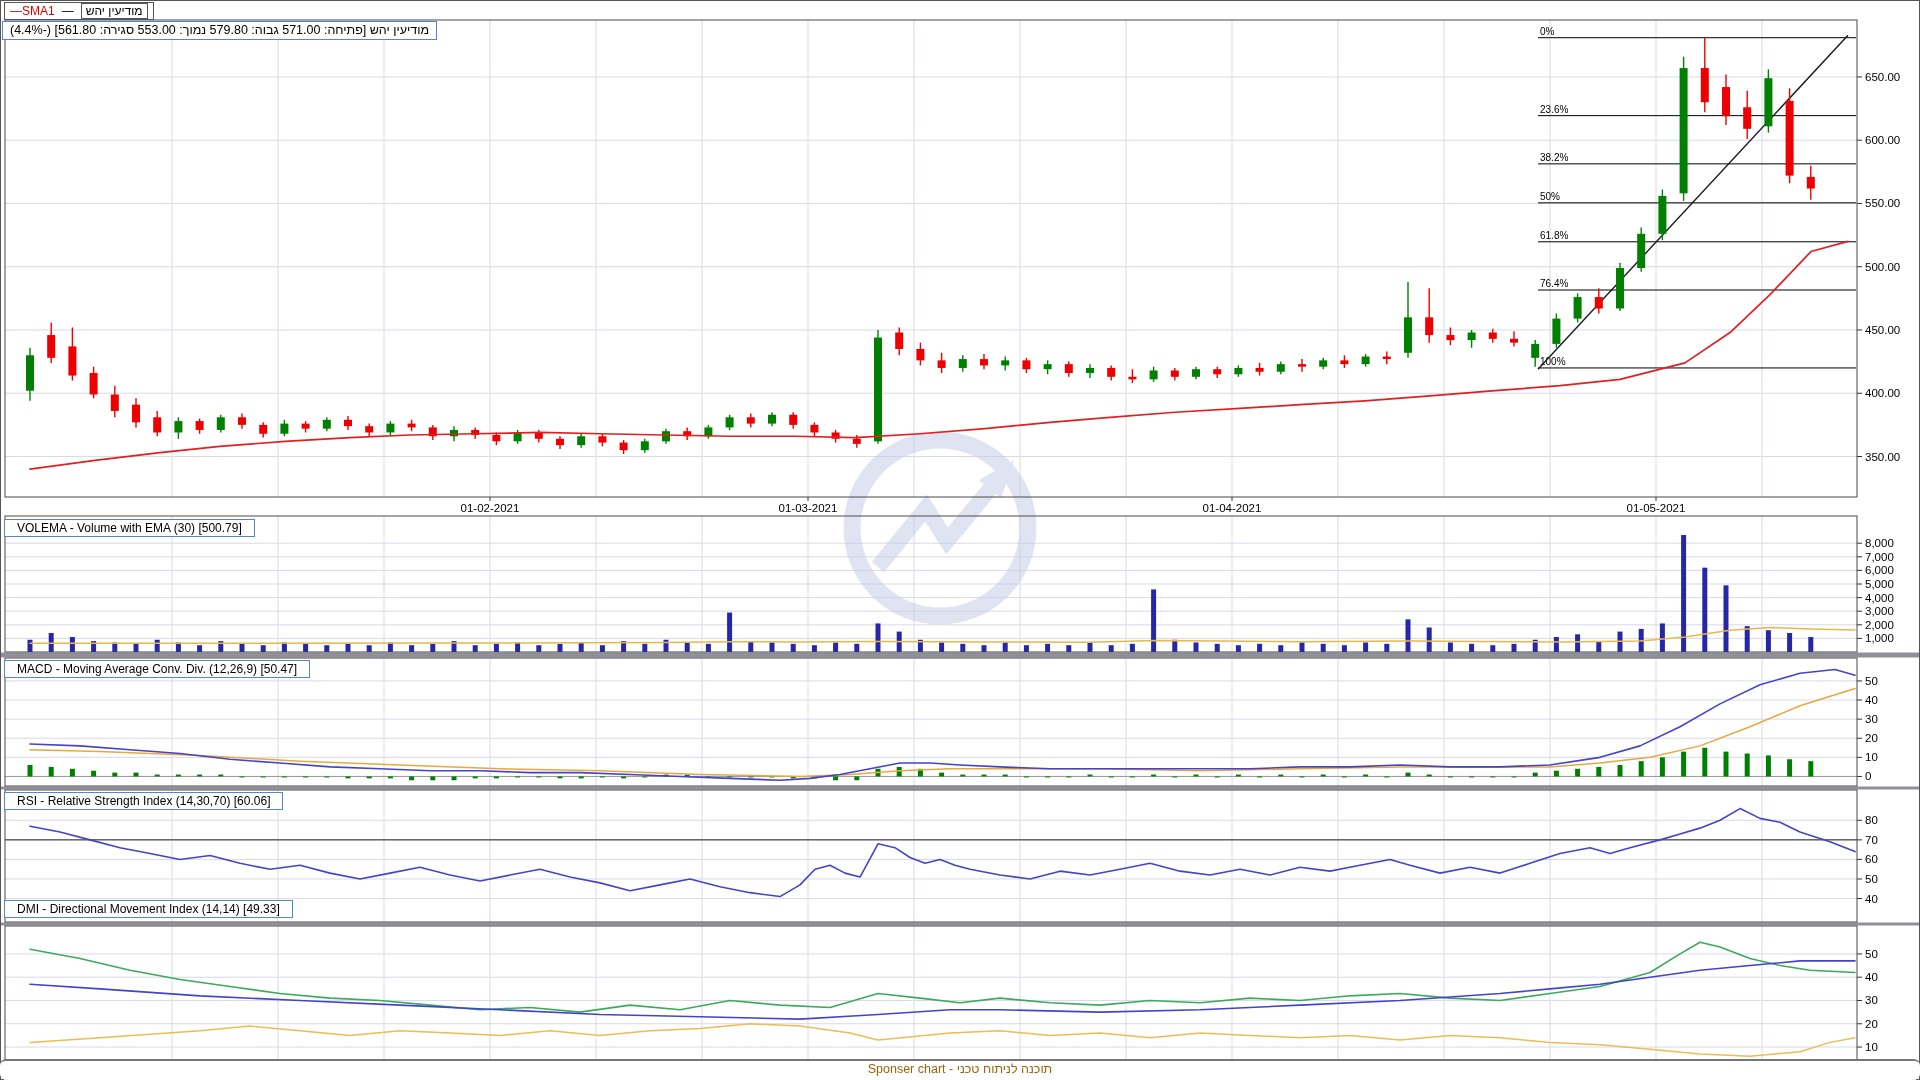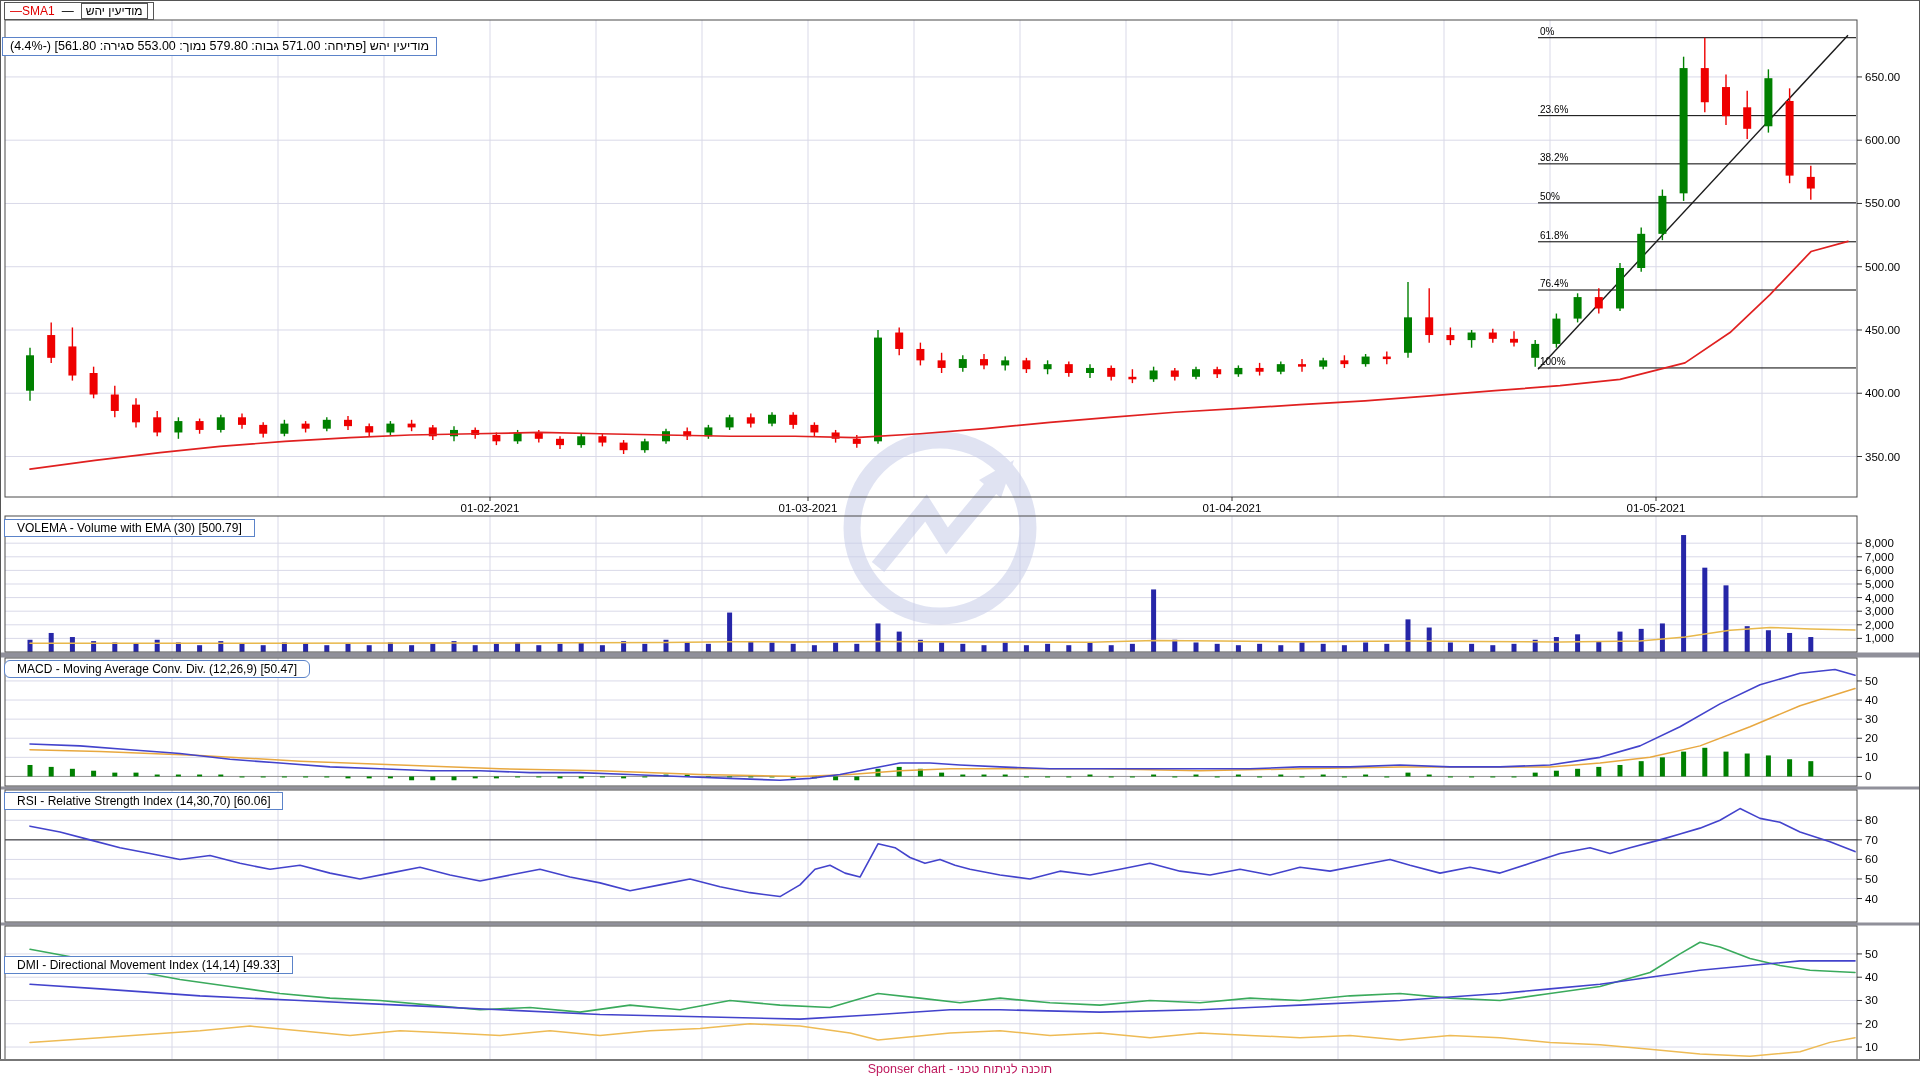--- a/index.html
+++ b/index.html
@@ -7,23 +7,23 @@
          font-family:"Liberation Sans", sans-serif;}
   #outer-border{position:absolute;inset:0;border:1px solid #555;pointer-events:none;}
   .titlebox{position:absolute;background:#fff;border:1px solid #5b83c9;color:#000;
             font-size:12px;line-height:14px;padding:1px 12px;white-space:nowrap;z-index:5;}
   #legend-box{position:absolute;left:4px;top:2px;display:flex;align-items:center;gap:7px;
               border:1px solid #555;background:#fff;padding:0 5px;font-size:12px;line-height:14px;z-index:6;}
   #legend-sma{color:#e00000;font-weight:normal;}
   #legend-dash{color:#000;}
   #legend-symbol{border:1px solid #555;padding:0 4px;color:#000;}
   #info-bar{position:absolute;left:2px;top:21px;z-index:6;border:1px solid #5b83c9;background:#fff;
-            padding:1px 7px;font-size:12.5px;line-height:15px;color:#000;white-space:nowrap;margin-top:16px;}
+            padding:1px 7px;font-size:12.5px;line-height:15px;color:#000;white-space:nowrap;}
   #footer-bar{position:absolute;left:0;right:0;bottom:0;height:19px;border-top:2px solid #777;
-              background:#fff;text-align:center;font-size:12.5px;line-height:17px;color:#be185d;z-index:5;}
+              background:#fff;text-align:center;font-size:12.5px;line-height:17px;color:#a16207;z-index:5;border-radius:6px;}
   svg text{font-family:"Liberation Sans", sans-serif;}
 </style>
 </head>
 <body>
 
 <div id="stage">
 
   <svg id="chart-svg" width="1920" height="1080" viewBox="0 0 1920 1080" style="position:absolute;left:0;top:0;">
       <rect x="0" y="0" width="1920" height="1080" fill="#fff"></rect>
       <g>
@@ -625,20 +625,20 @@
 
   <div id="legend-box">
     <span id="legend-sma">—SMA1</span>
     <span id="legend-dash">—</span>
     <span id="legend-symbol" dir="rtl">מודיעין יהש</span>
   </div>
 
   <div id="info-bar" dir="rtl">מודיעין יהש [פתיחה: 571.00 גבוה: 579.80 נמוך: 553.00 סגירה: 561.80] (-4.4%)</div>
 
   <div class="titlebox" style="left:4px;top:519px;">VOLEMA - Volume with EMA (30) [500.79]</div>
-  <div class="titlebox" style="left:4px;top:660px;border-radius:6px;">MACD - Moving Average Conv. Div. (12,26,9) [50.47]</div>
+  <div class="titlebox" style="left:4px;top:660px;">MACD - Moving Average Conv. Div. (12,26,9) [50.47]</div>
   <div class="titlebox" style="left:4px;top:792px;">RSI - Relative Strength Index (14,30,70) [60.06]</div>
-  <div class="titlebox" style="left:4px;top:956px;">DMI - Directional Movement Index (14,14) [49.33]</div>
+  <div class="titlebox" style="left:4px;top:900px;">DMI - Directional Movement Index (14,14) [49.33]</div>
 
   <div id="footer-bar" dir="rtl">תוכנה לניתוח טכני - Sponser chart</div>
 
   <div id="outer-border"></div>
 </div>
 
 </body></html>

